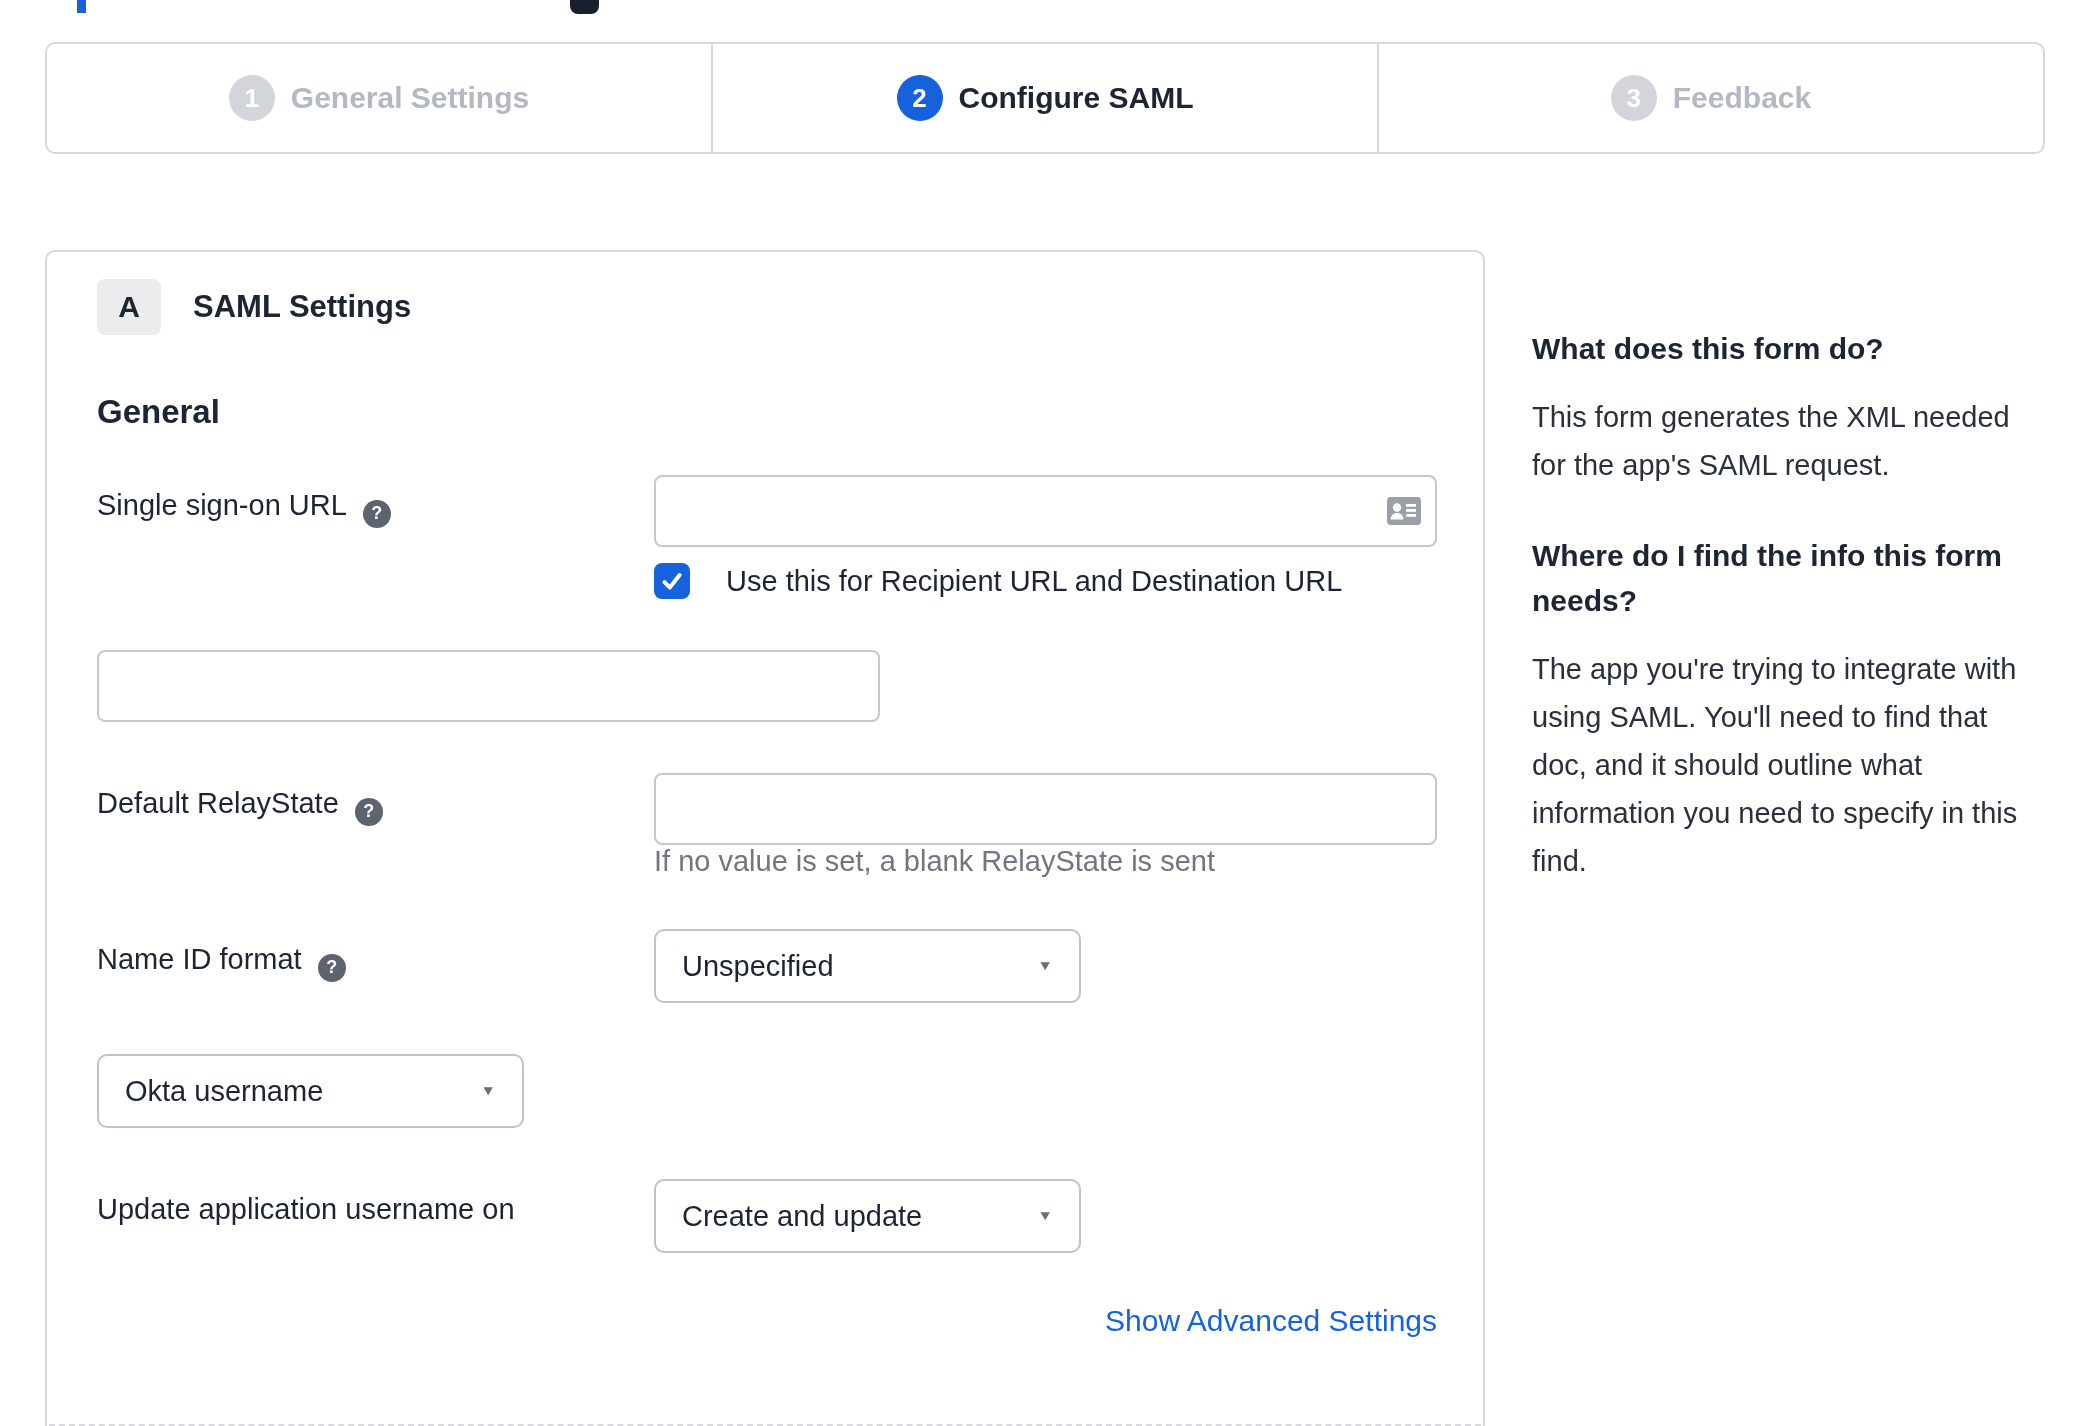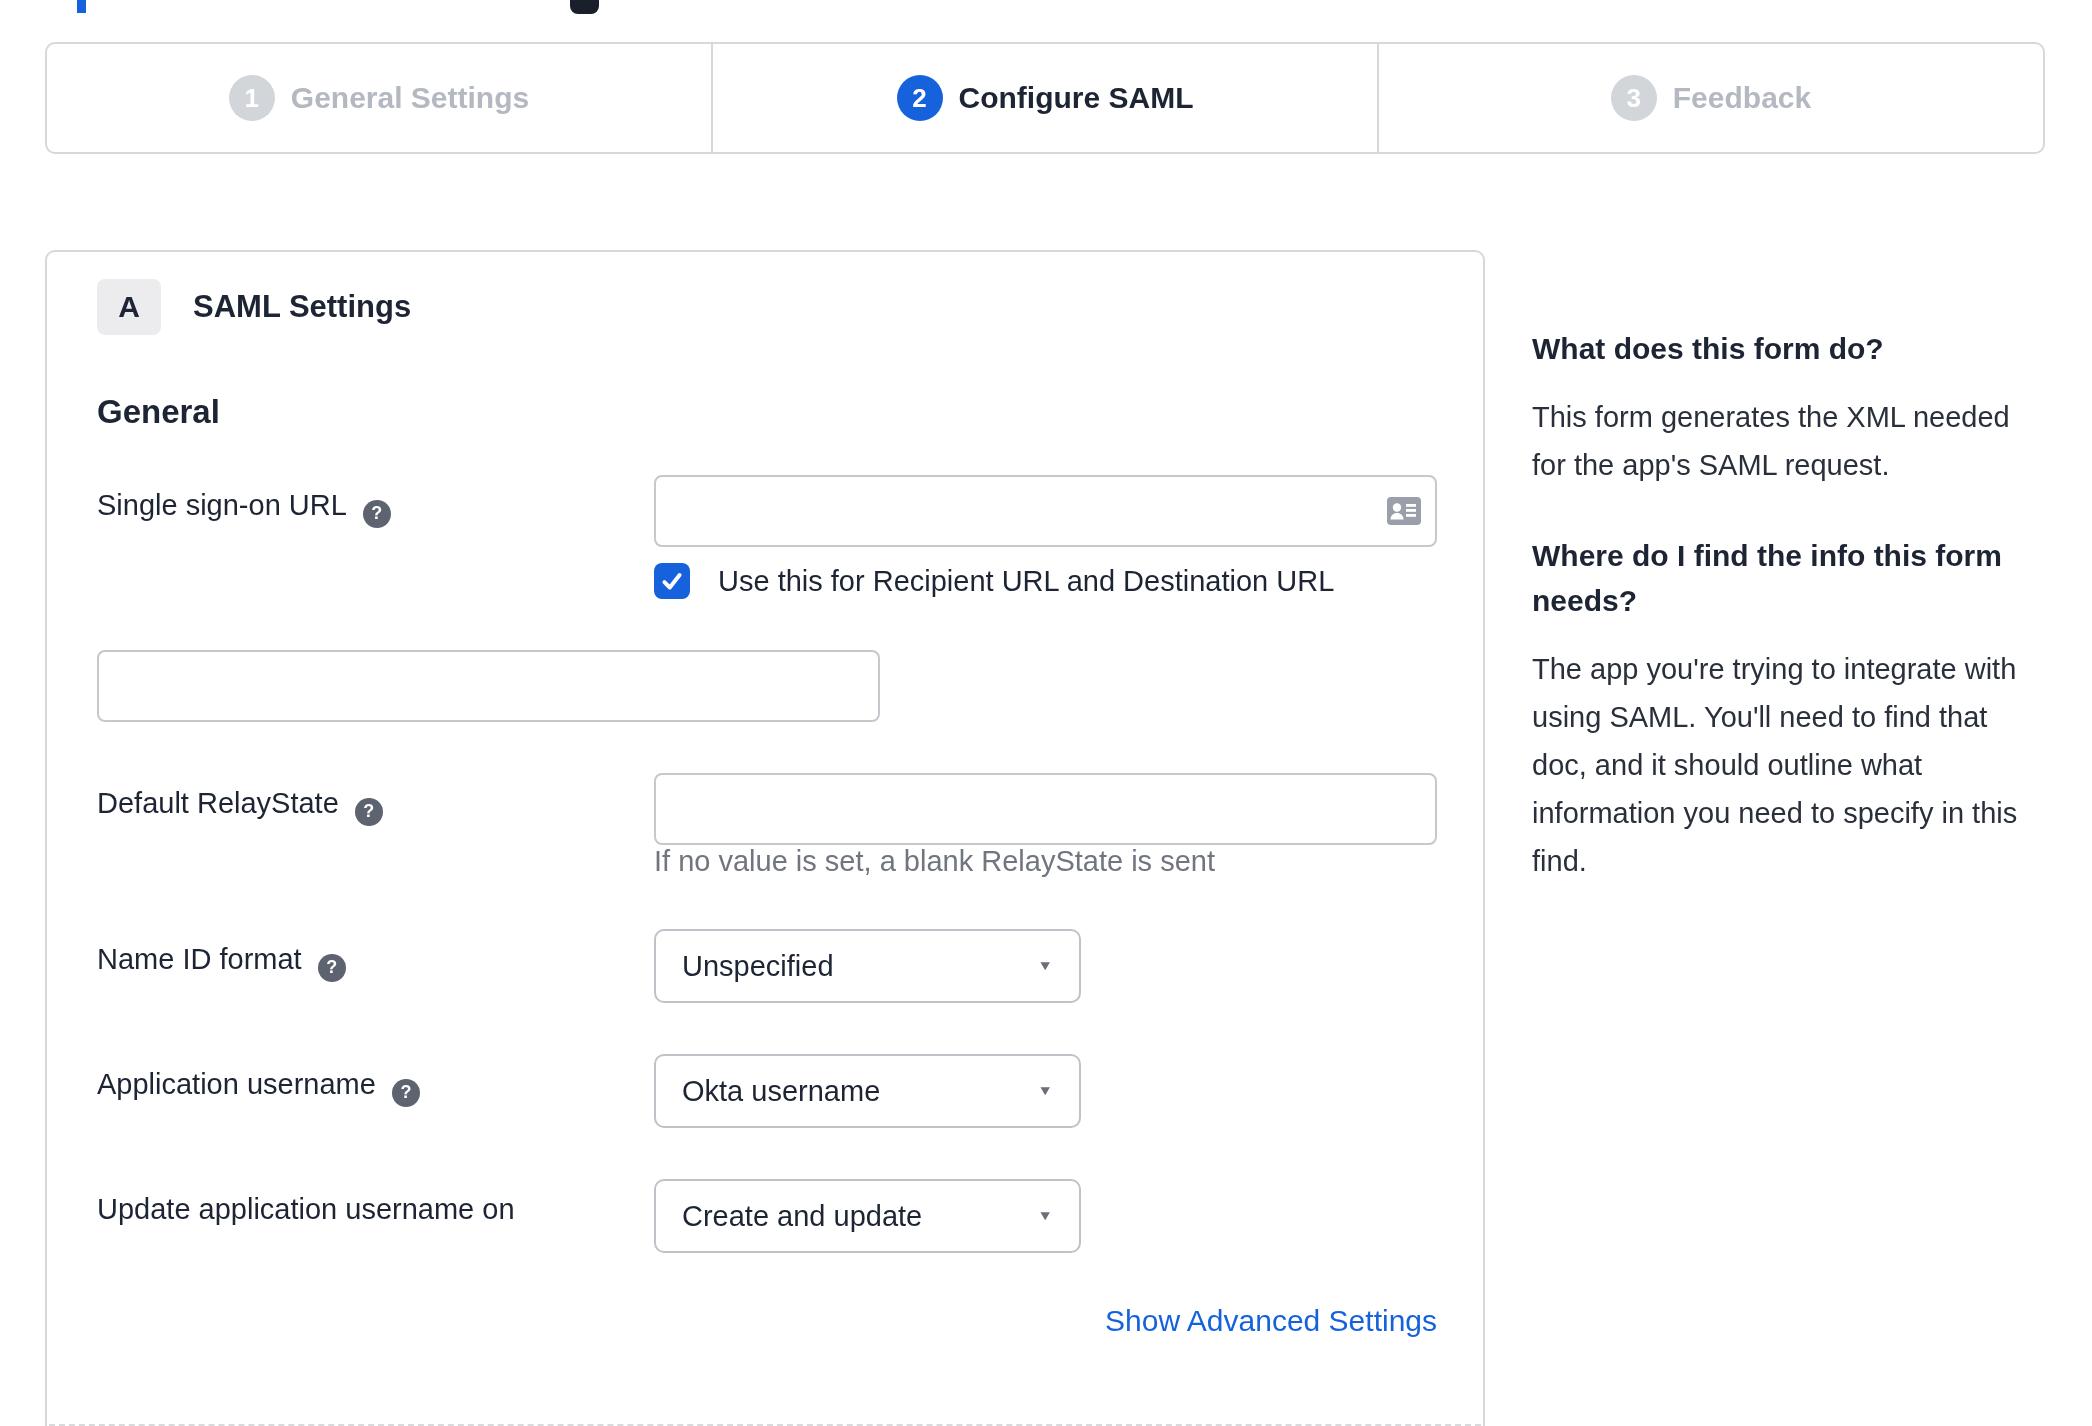--- a/index.html
+++ b/index.html
@@ -45,21 +45,21 @@
   .help-icon { display:inline-flex; width:28px; height:28px; margin-left:16px; border-radius:50%;
                background:#5d6470; color:#fff; font-size:18px; font-weight:bold;
                align-items:center; justify-content:center; vertical-align:-4px; cursor:pointer; }
   .row-control { position:relative; }
 
   .text-input { width:783px; height:72px; border:2px solid #c6c8ce; border-radius:8px;
                 background:#fff; font-size:29px; padding:0 60px 0 24px; outline:none; color:#1d2433;
                 font-family:inherit; }
   .input-icon { position:absolute; right:16px; top:22px; pointer-events:none; }
 
-  .checkbox-row { display:flex; align-items:center; gap:28px; margin-top:16px; }
+  .checkbox-row { display:flex; align-items:center; gap:36px; margin-top:16px; }
   .checkbox { width:36px; height:36px; border-radius:8px; background:#1662dd; display:flex;
               align-items:center; justify-content:center; cursor:pointer; flex:0 0 auto; }
   .checkbox-label { font-size:29px; color:#1d2433; }
 
   .hint { font-size:29px; color:#70757f; }
 
   .select { width:427px; height:74px; border:2px solid #bfc2c8; border-radius:10px; background:#fff;
             display:flex; align-items:center; justify-content:space-between; padding:0 26px;
             font-size:29px; color:#1d2433; cursor:pointer; }
   .select-caret { font-size:16px; color:#6b7078; transform:scaleY(0.85); }
@@ -157,23 +157,20 @@
         </div>
         <div class="row-control">
           <div class="select">
             <span>Unspecified</span>
             <span class="select-caret">▼</span>
           </div>
         </div>
       </div>
 
       <div class="form-row">
-        <div class="row-label">
-          <span>Application username</span><span class="help-icon">?</span>
-        </div>
         <div class="row-control">
           <div class="select">
             <span>Okta username</span>
             <span class="select-caret">▼</span>
           </div>
         </div>
       </div>
 
       <div class="form-row">
         <div class="row-label">

